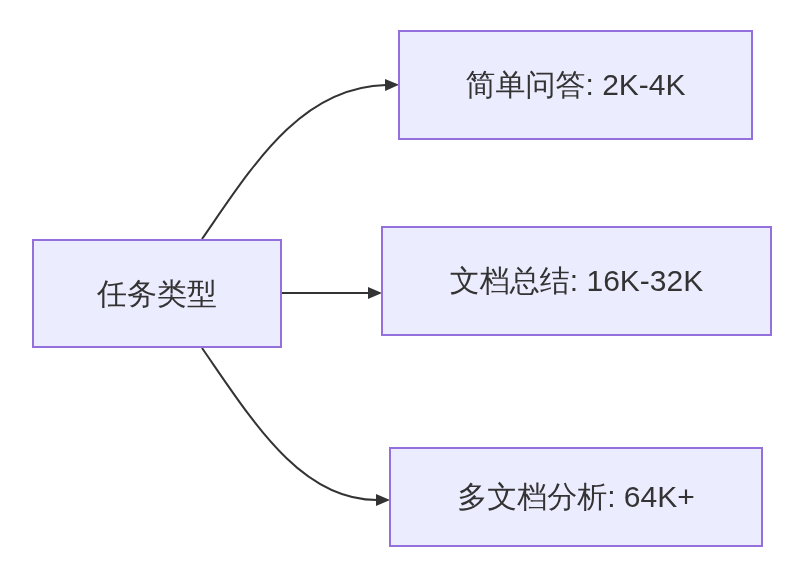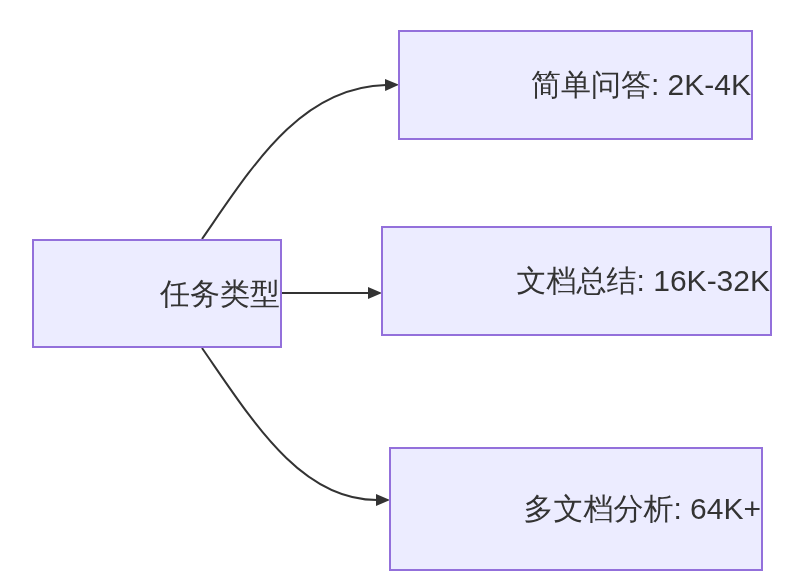--- a/index.html
+++ b/index.html
@@ -31,33 +31,33 @@
     fill: var(--edge, #333333);
     stroke: none;
   }
   .node {
     position: absolute;
     box-sizing: border-box;
     background: var(--node-fill, #ECECFF);
     border: 2px solid var(--node-border, #9370DB);
     display: flex;
     align-items: center;
-    justify-content: flex-end;
+    justify-content: center;
     text-align: center;
   }
   .node-label {
     color: var(--text, #333333);
     font-size: 30px;
     line-height: 1.2;
     white-space: nowrap;
   }
   .node-root      { left: 32px;  top: 239px; width: 250px; height: 109px; }
   .node-branch-0  { left: 398px; top: 30px;  width: 355px; height: 110px; }
   .node-branch-1  { left: 381px; top: 226px; width: 391px; height: 110px; }
-  .node-branch-2  { left: 389px; top: 447px; width: 374px; height: 124px; }
+  .node-branch-2  { left: 389px; top: 447px; width: 374px; height: 100px; }
 </style>
 </head>
 <body>
 
 <div class="canvas">
 
   <svg class="edge-layer" viewBox="0 0 787 572" xmlns="http://www.w3.org/2000/svg">
     <defs>
       <marker id="arrow" viewBox="0 0 14 12" refX="1" refY="6" markerWidth="14" markerHeight="12" markerUnits="userSpaceOnUse" orient="auto">
         <path class="arrow-head" d="M0,0 L14,6 L0,12 Z"></path>

